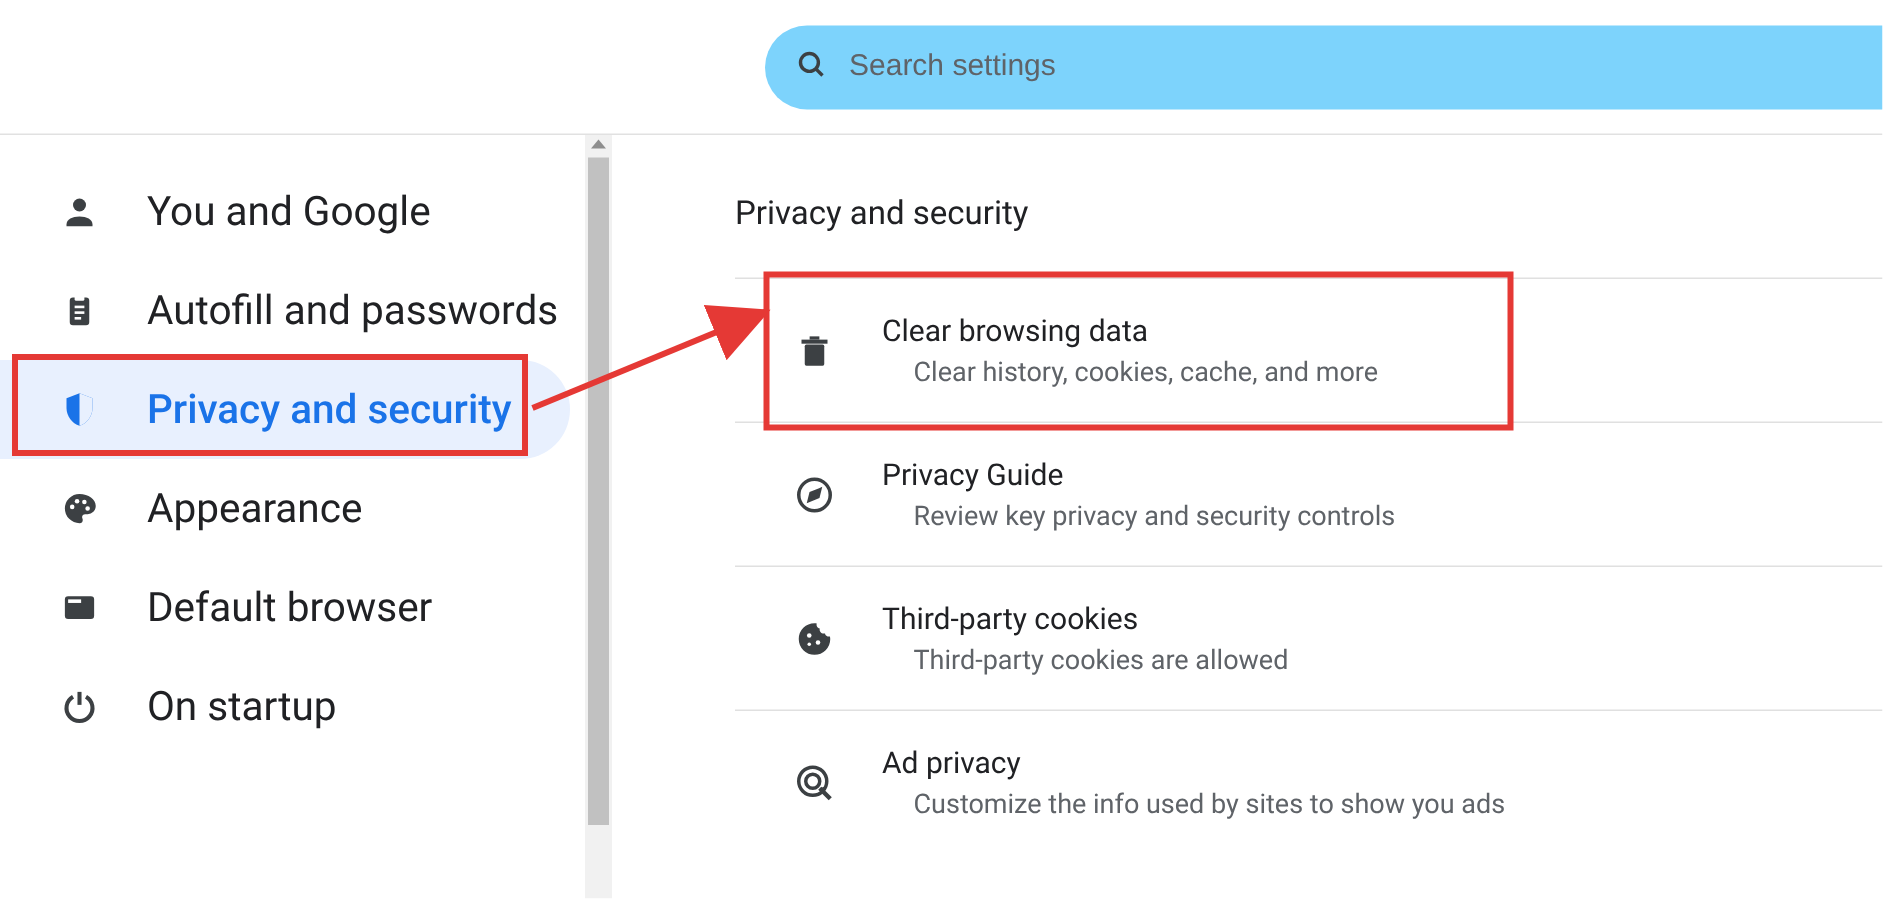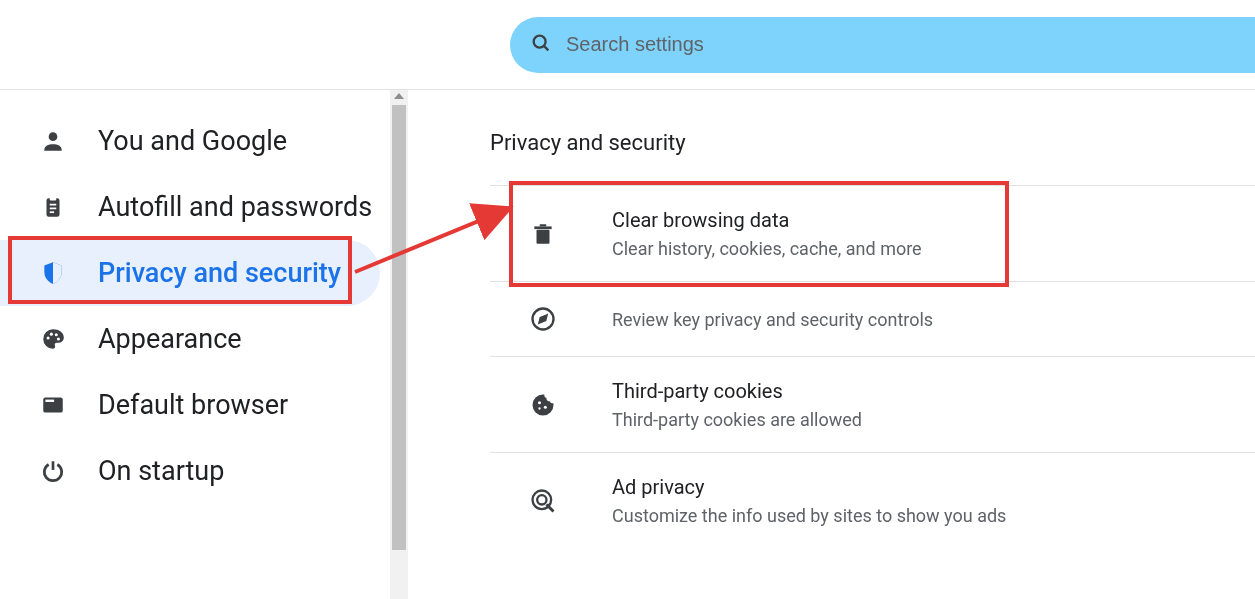--- a/index.html
+++ b/index.html
@@ -139,33 +139,33 @@
     font-weight: 400;
   }
   .card-list {
     border-top: 1px solid #e0e0e0;
   }
   .row {
     display: flex;
     align-items: center;
     padding: 22px 0 22px 38px;
     border-bottom: 1px solid #e0e0e0;
-    gap: 54px;
+    gap: 30px;
   }
   .row-ico {
     width: 30px; height: 30px;
     color: #3c4043;
     display: flex;
     align-items: center;
     justify-content: center;
     flex-shrink: 0;
   }
   .row-text { display: flex; flex-direction: column; gap: 6px; }
   .row-title { font-size: 20px; color: #202124; }
-  .row-sub { font-size: 18px; color: #5f6368; }
+  .row-sub { font-size: 18px; color: #5f6368; margin-left: 21px; }
 
   
   .red-box {
     position: absolute;
     border: 4px solid #e53935;
     pointer-events: none;
   }
   .red-box.a {
     left: 8px; top: 236px;
     width: 344px; height: 68px;
@@ -308,20 +308,21 @@
       </div>
 
       <div class="row">
         <span class="row-ico">
           <svg width="28" height="28" viewBox="0 0 24 24" fill="none" stroke="currentColor" stroke-width="2">
               <circle cx="12" cy="12" r="9"></circle>
               <polygon points="15,9 10,11 9,15 14,13" fill="currentColor"></polygon>
             </svg>
         </span>
         <div class="row-text">
+          <span class="row-title">Privacy Guide</span>
           <span class="row-sub">Review key privacy and security controls</span>
         </div>
       </div>
 
       <div class="row">
         <span class="row-ico">
           <svg width="28" height="28" viewBox="0 0 24 24" fill="currentColor">
               <path d="M12 3a9 9 0 1 0 9 9c0-.5-.1-1-.2-1.5-1 .3-2.6-.2-2.8-1.7-1.9.5-3.4-1-3-2.8-1.5-.2-2.1-1.8-1.7-2.8C12.8 3.1 12.4 3 12 3z"></path>
               <circle cx="9" cy="10" r="1.3" fill="#fff"></circle>
               <circle cx="14" cy="14" r="1.3" fill="#fff"></circle>

